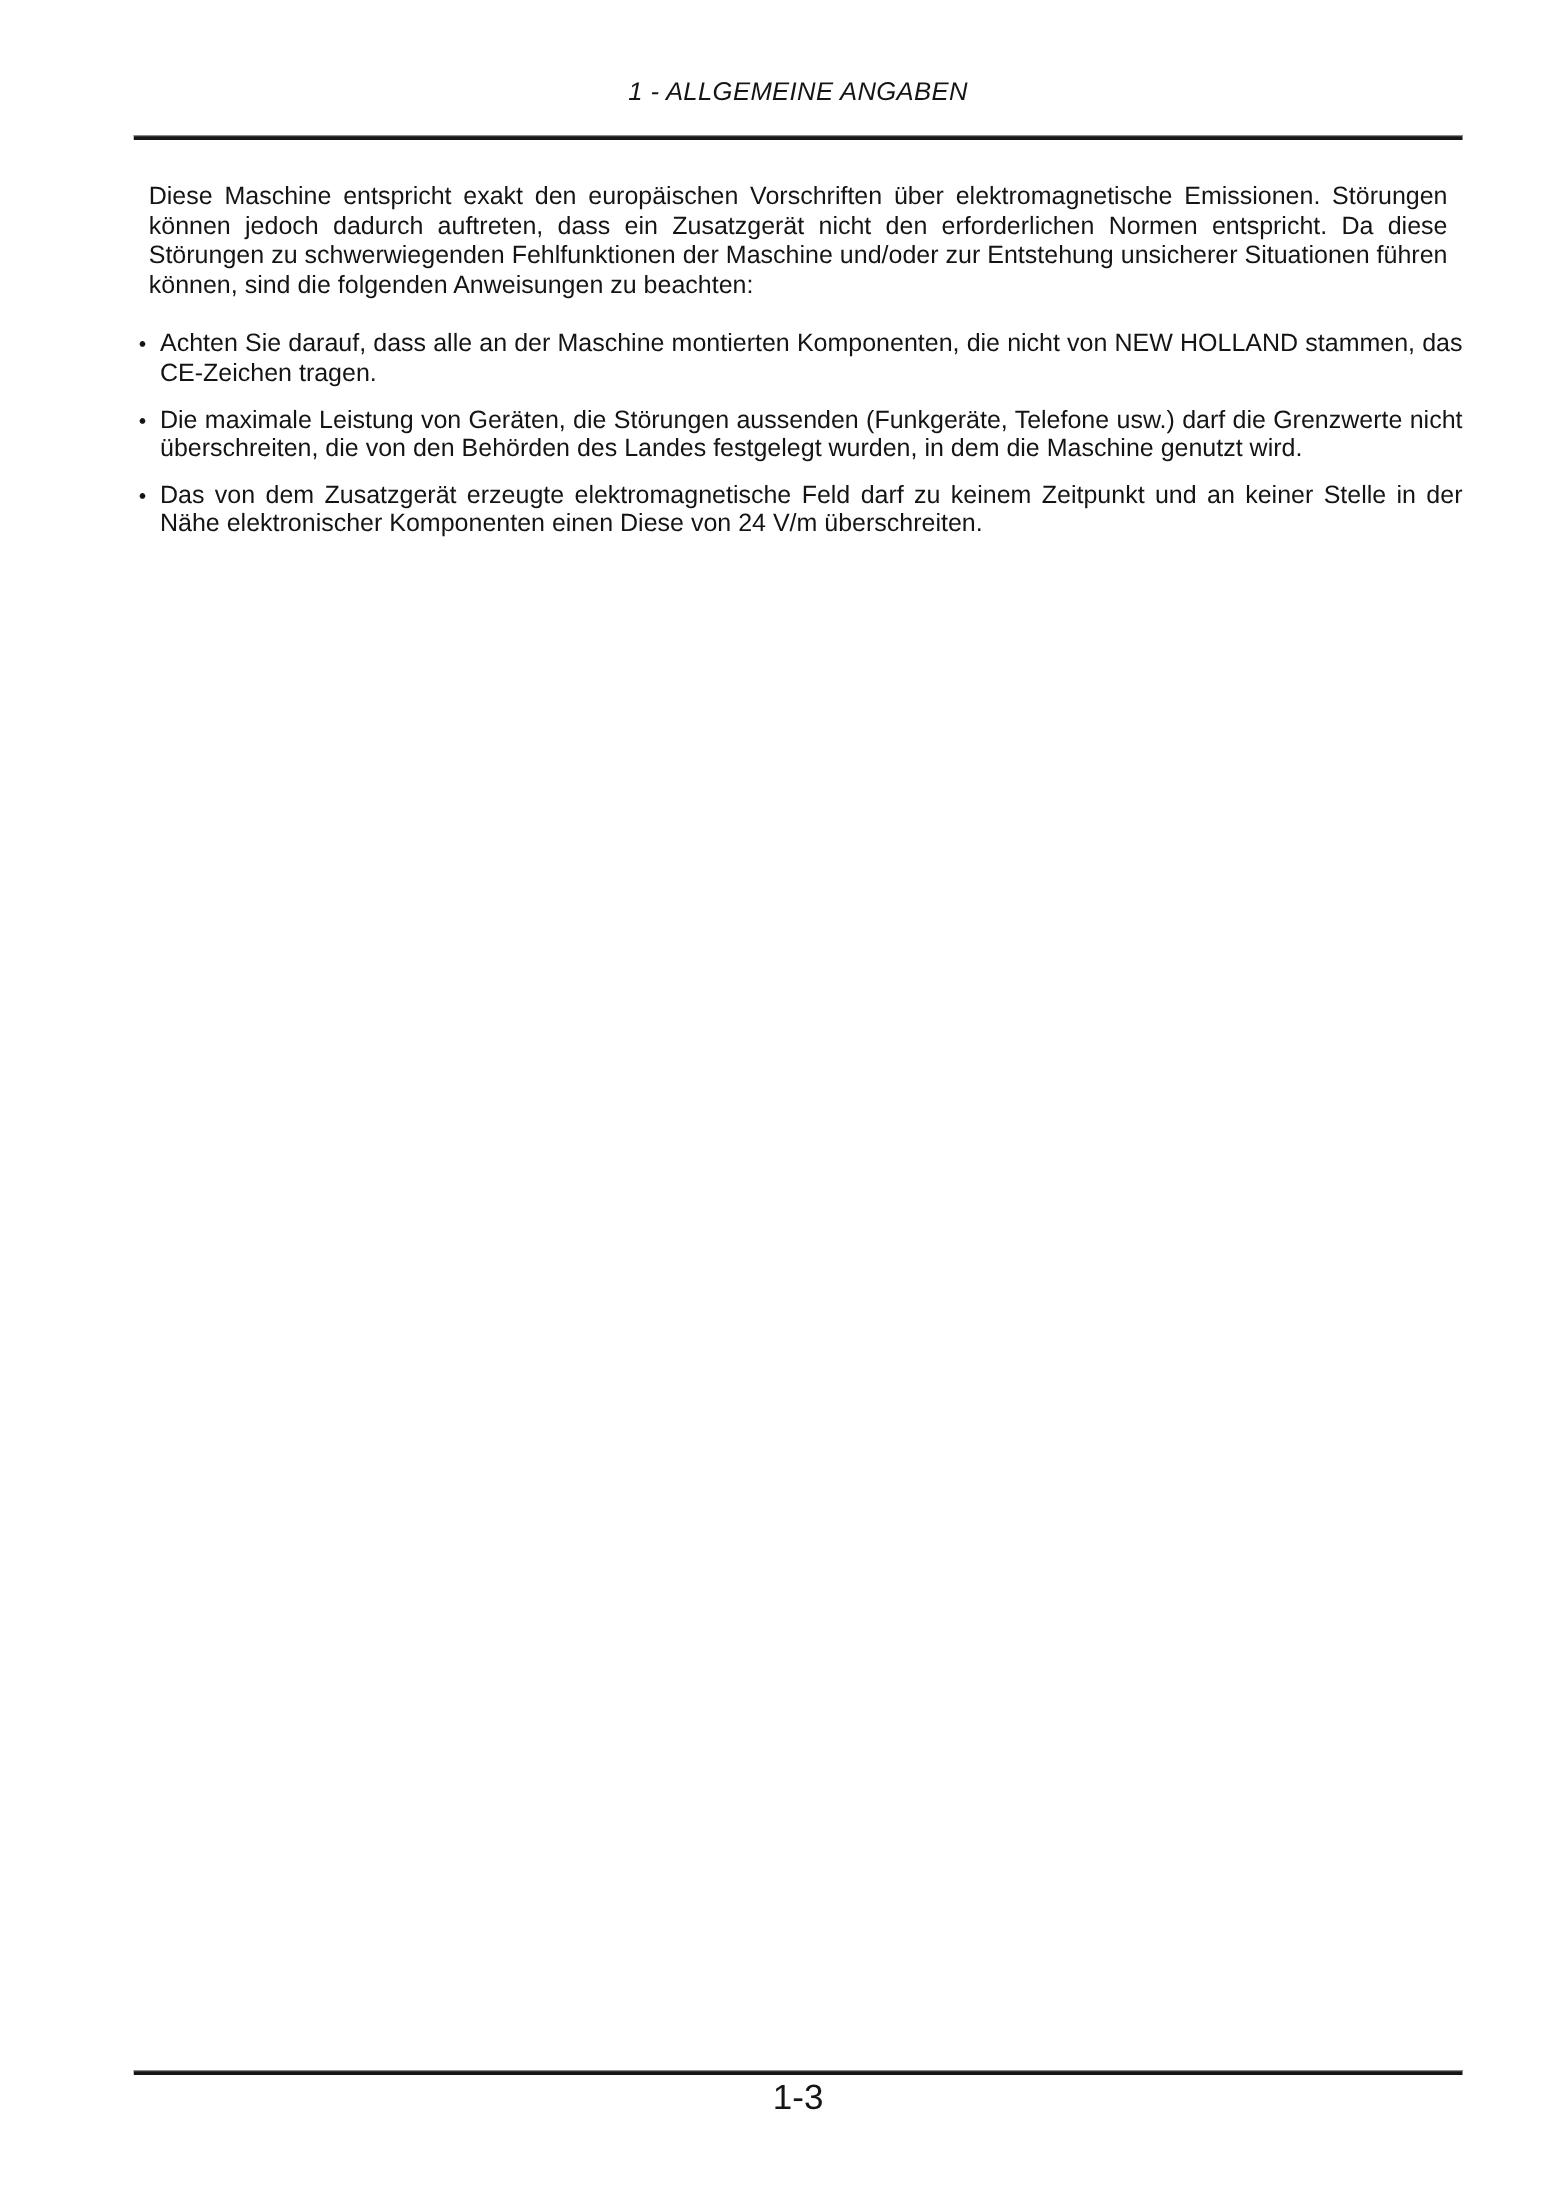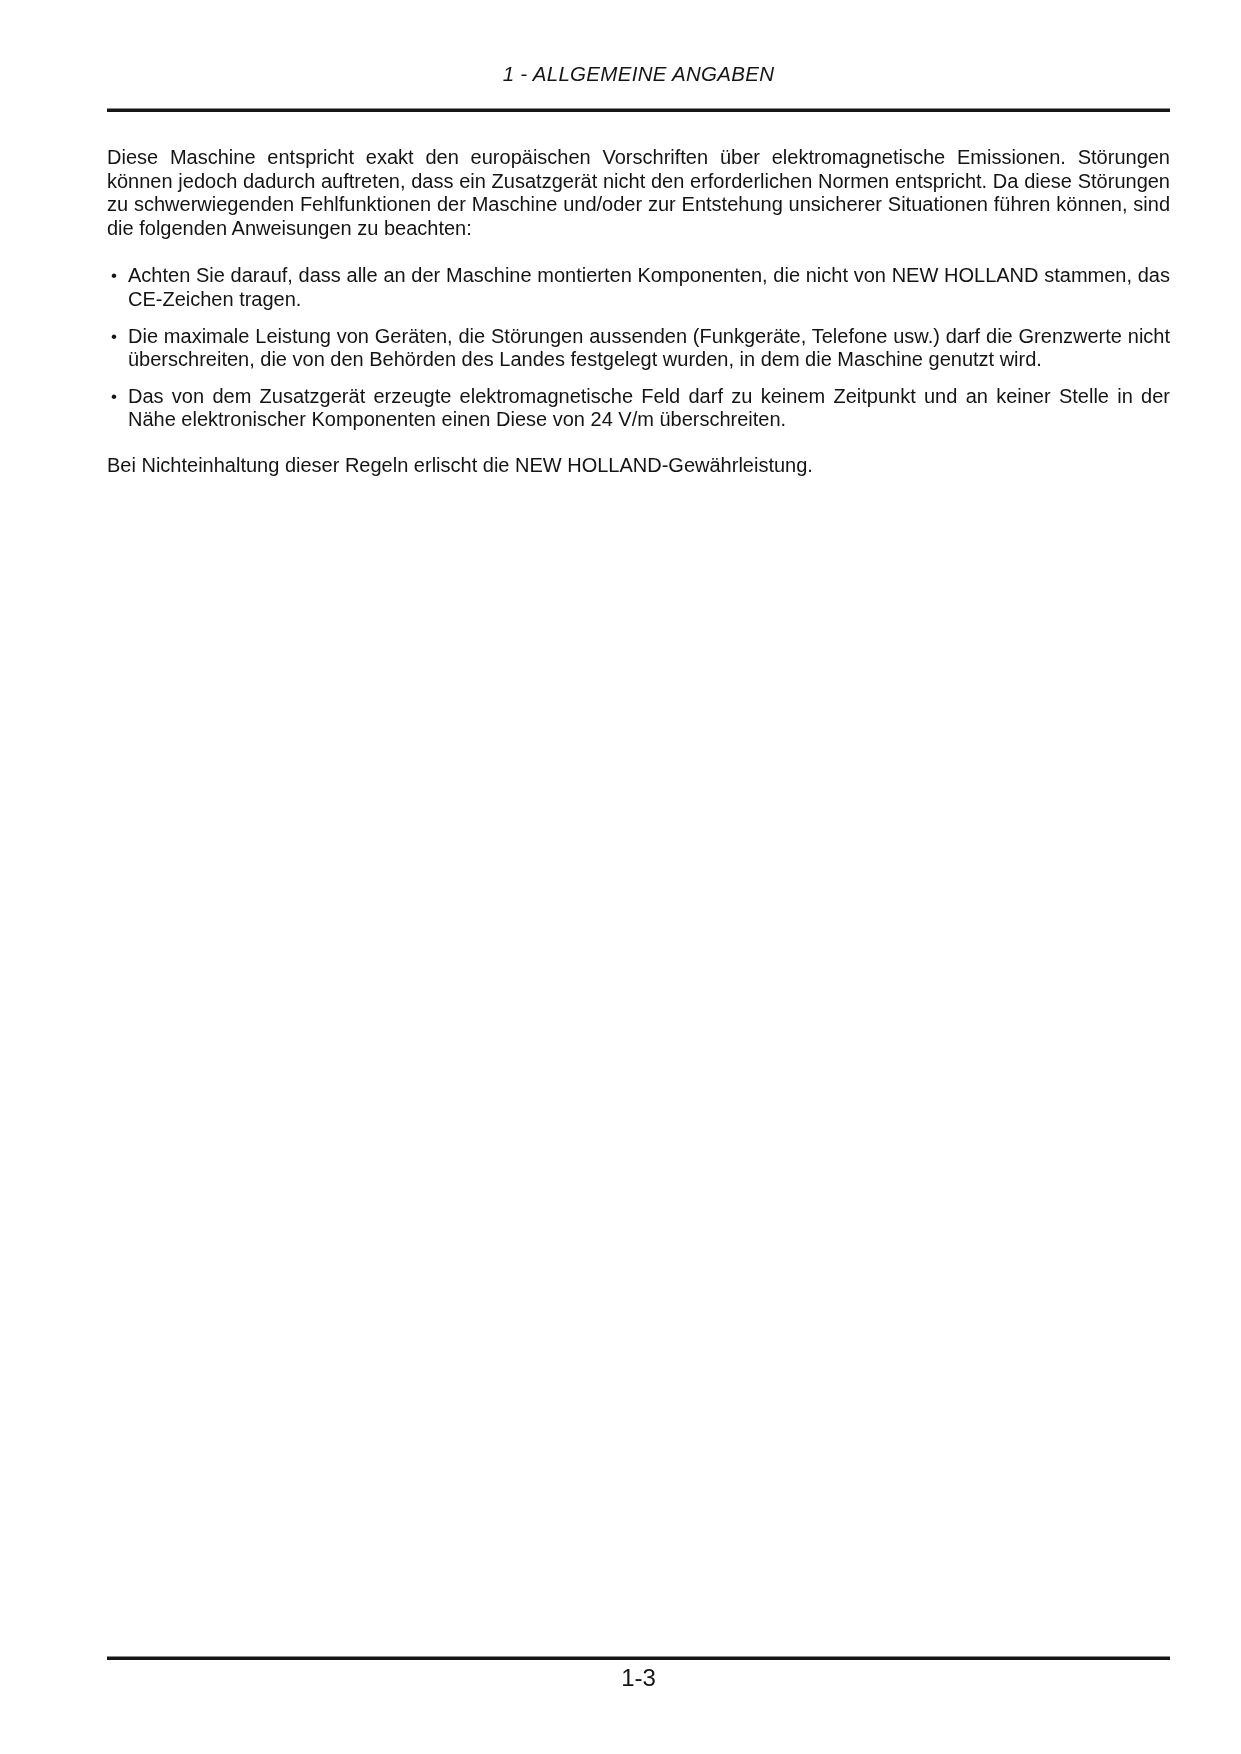--- a/index.html
+++ b/index.html
@@ -50,21 +50,21 @@
   }
   .article h1 {
     margin: 0;
     font-size: 38px;
     line-height: 46px;
     font-weight: bold;
     letter-spacing: -0.4px;
     color: #0d0d0d;
   }
   .article p {
-    margin: 0;
+    margin: 12px;
     font-size: 20px;
     line-height: 23.6px;
     text-align: justify;
     color: #141414;
   }
   .intro   { margin-top: 26px !important; }
   .closing { margin-top: 22px !important; text-align: left !important; }
 
   .bullet-list {
     list-style: none;
@@ -92,21 +92,21 @@
   }
   .li-text b { font-weight: normal; white-space: nowrap; }
 
   
   .page-number {
     position: absolute;
     left: 107px;
     top: 1666px;
     width: 1063px;
     text-align: center;
-    font-size: 24px;
+    font-size: 28px;
     line-height: 24px;
     color: #151515;
   }
 </style>
 </head>
 <body>
 
 <div class="page">
 
   <div class="running-header">1 - ALLGEMEINE ANGABEN</div>
@@ -126,21 +126,20 @@
       <li>
         <span class="li-marker">•</span>
         <span class="li-text"><span>Die maximale Leistung von Geräten, die Störungen aussenden (Funkgeräte, Telefone usw.) darf die Grenzwerte nicht überschreiten, die von den Behörden des Landes festgelegt wurden, in dem die Maschine genutzt wird.</span><b></b><span></span></span>
       </li>
       <li>
         <span class="li-marker">•</span>
         <span class="li-text"><span>Das von dem Zusatzgerät erzeugte elektromagnetische Feld darf zu keinem Zeitpunkt und an keiner Stelle in der Nähe elektronischer Komponenten einen Diese von </span><b>24 V/m</b><span> überschreiten.</span></span>
       </li>
     </ul>
 
-    <p class="closing">Bei Nichteinhaltung dieser Regeln erlischt die NEW HOLLAND-Gewährleistung.</p>
 
   </div>
 
   <div class="rule rule-bottom"></div>
 
   <div class="page-number">1-3</div>
 
 </div>
 
 </body></html>

